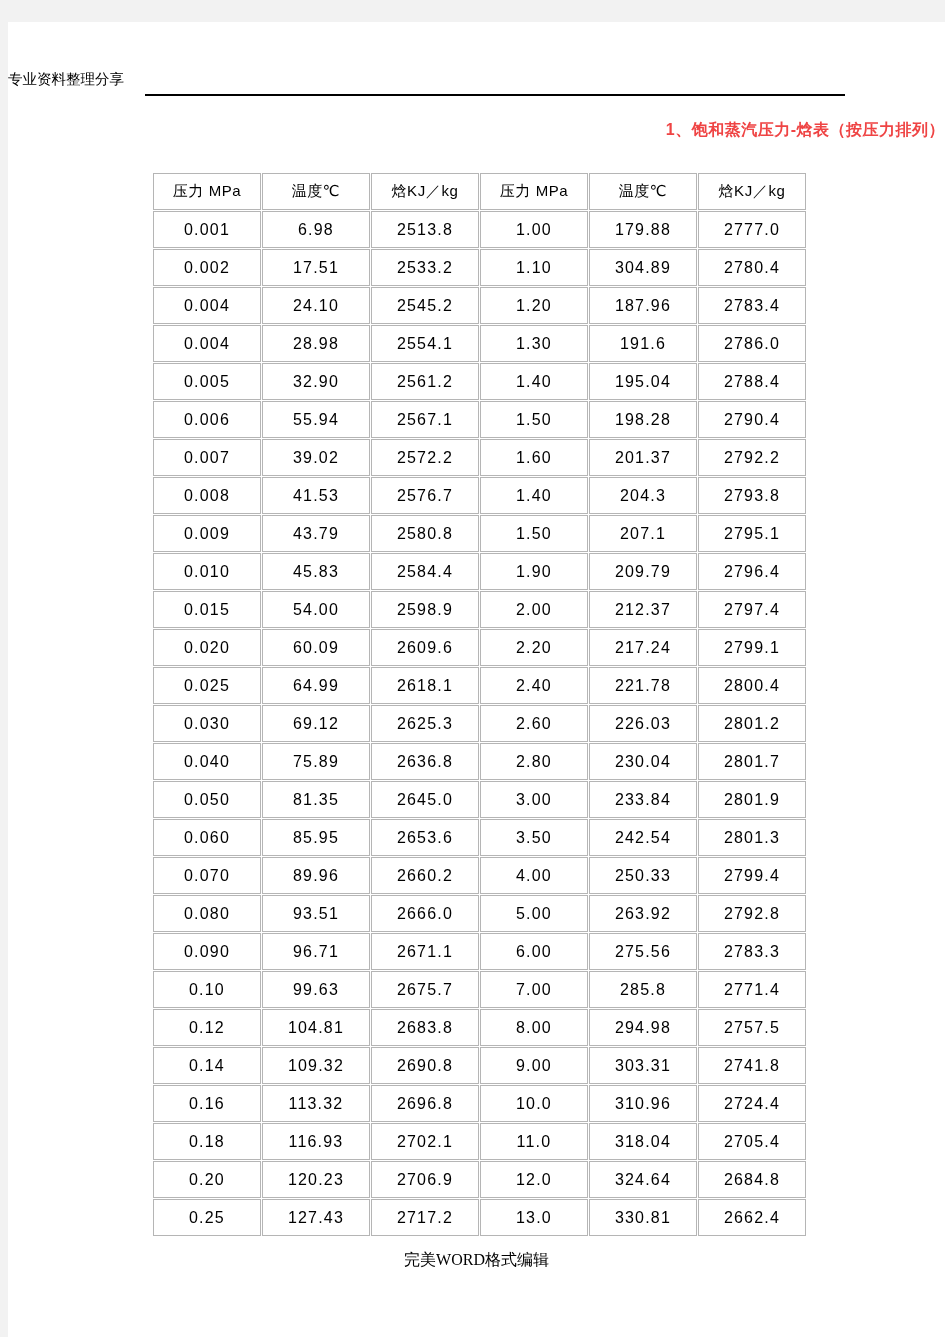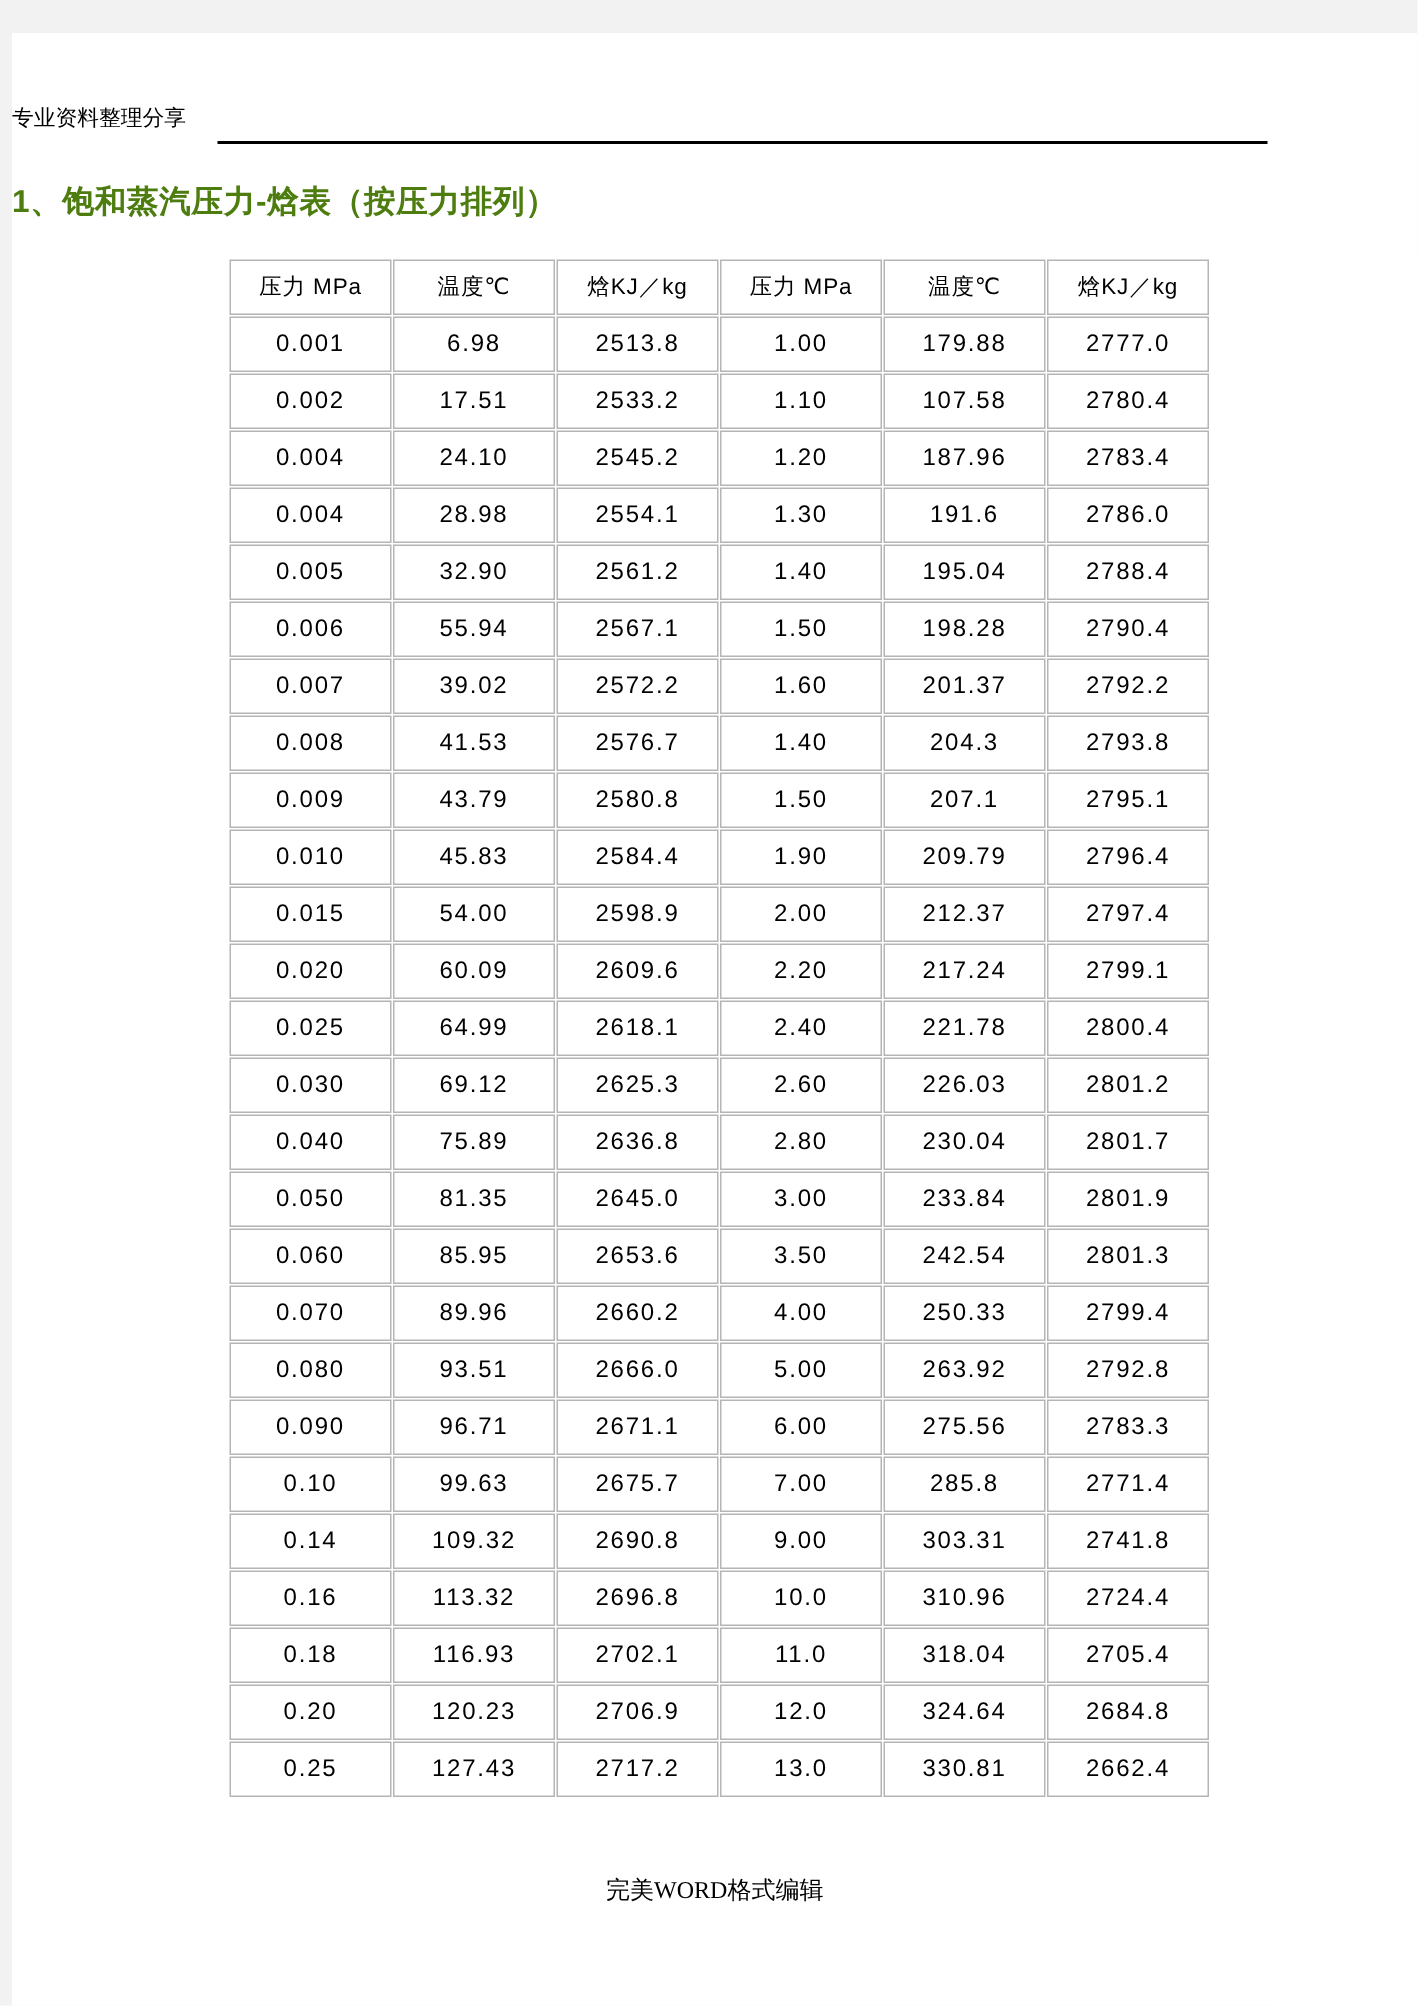--- a/index.html
+++ b/index.html
@@ -49,25 +49,25 @@
     height: 0;
     border-top: 2px solid #000000;
   }
 
   
   .doc-title {
     position: absolute;
     left: 0;
     top: 98px;
     width: 937px;
-    text-align: left;
-    font-size: 21px;
+    text-align: right;
+    font-size: 16px;
     font-weight: bold;
     letter-spacing: 0.5px;
-    color: #4d7c0f;
+    color: #ef4444;
     white-space: nowrap;
   }
 
   
   .table-wrap {
     position: absolute;
     left: 144px;
     top: 150px;
     width: 648px;
   }
@@ -150,21 +150,21 @@
             <td>2513.8</td>
             <td>1.00</td>
             <td>179.88</td>
             <td>2777.0</td>
           </tr>
           <tr>
             <td>0.002</td>
             <td>17.51</td>
             <td>2533.2</td>
             <td>1.10</td>
-            <td>107.58</td>
+            <td>304.89</td>
             <td>2780.4</td>
           </tr>
           <tr>
             <td>0.004</td>
             <td>24.10</td>
             <td>2545.2</td>
             <td>1.20</td>
             <td>187.96</td>
             <td>2783.4</td>
           </tr>
@@ -306,20 +306,28 @@
           </tr>
           <tr>
             <td>0.10</td>
             <td>99.63</td>
             <td>2675.7</td>
             <td>7.00</td>
             <td>285.8</td>
             <td>2771.4</td>
           </tr>
           <tr>
+            <td>0.12</td>
+            <td>104.81</td>
+            <td>2683.8</td>
+            <td>8.00</td>
+            <td>294.98</td>
+            <td>2757.5</td>
+          </tr>
+          <tr>
             <td>0.14</td>
             <td>109.32</td>
             <td>2690.8</td>
             <td>9.00</td>
             <td>303.31</td>
             <td>2741.8</td>
           </tr>
           <tr>
             <td>0.16</td>
             <td>113.32</td>

